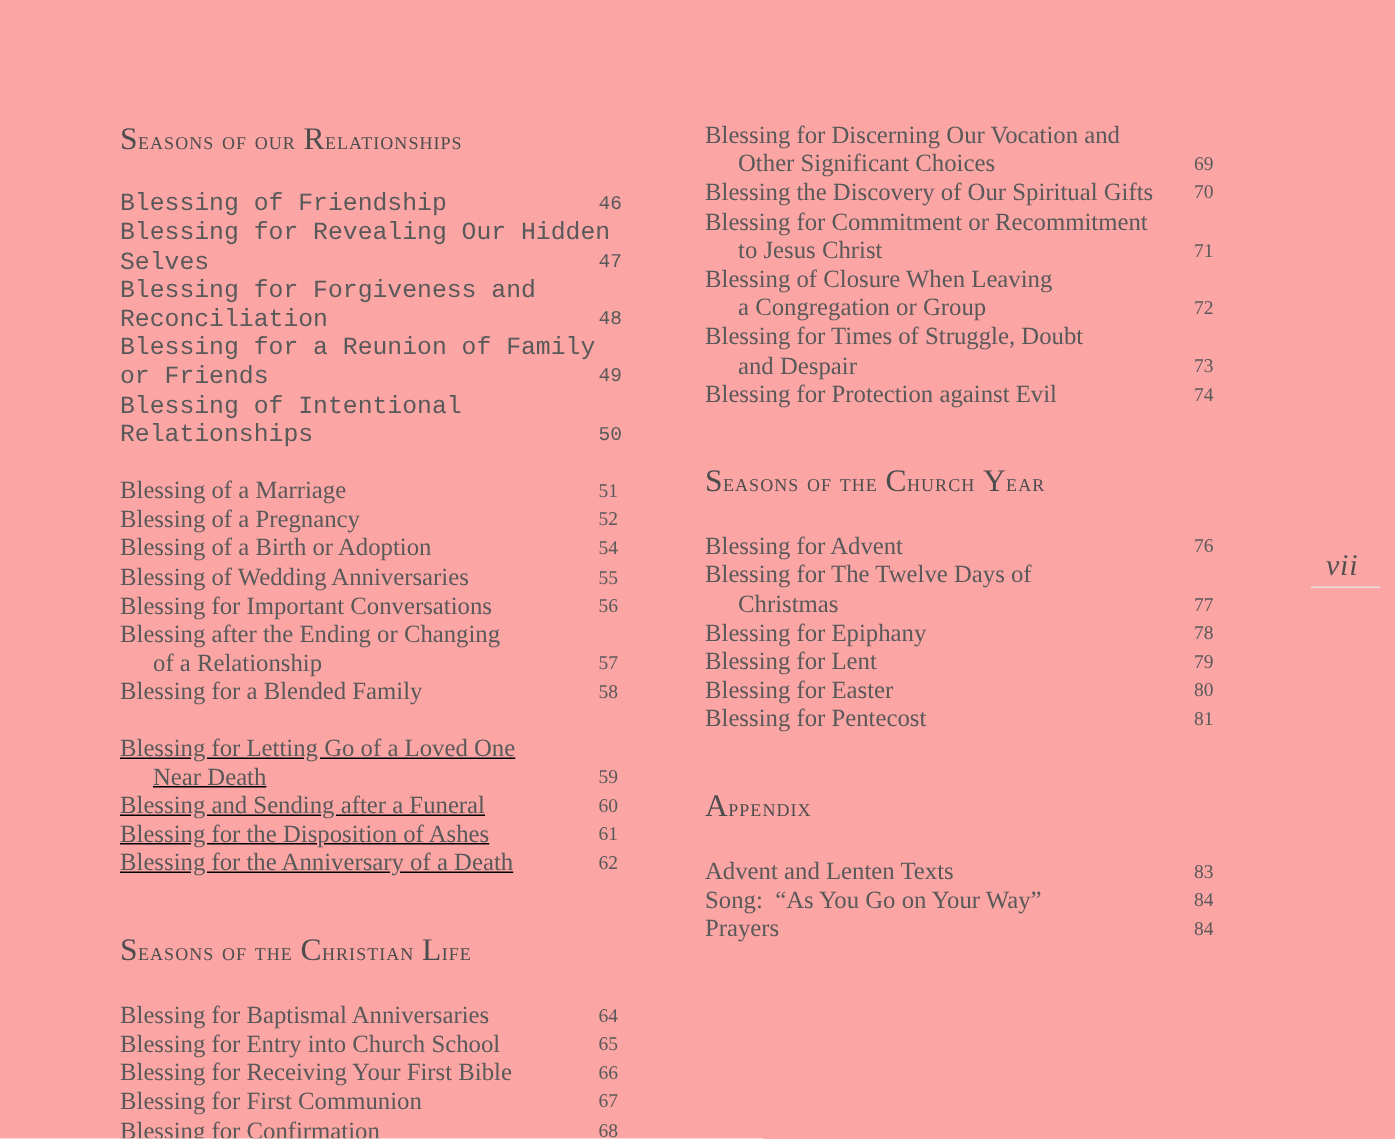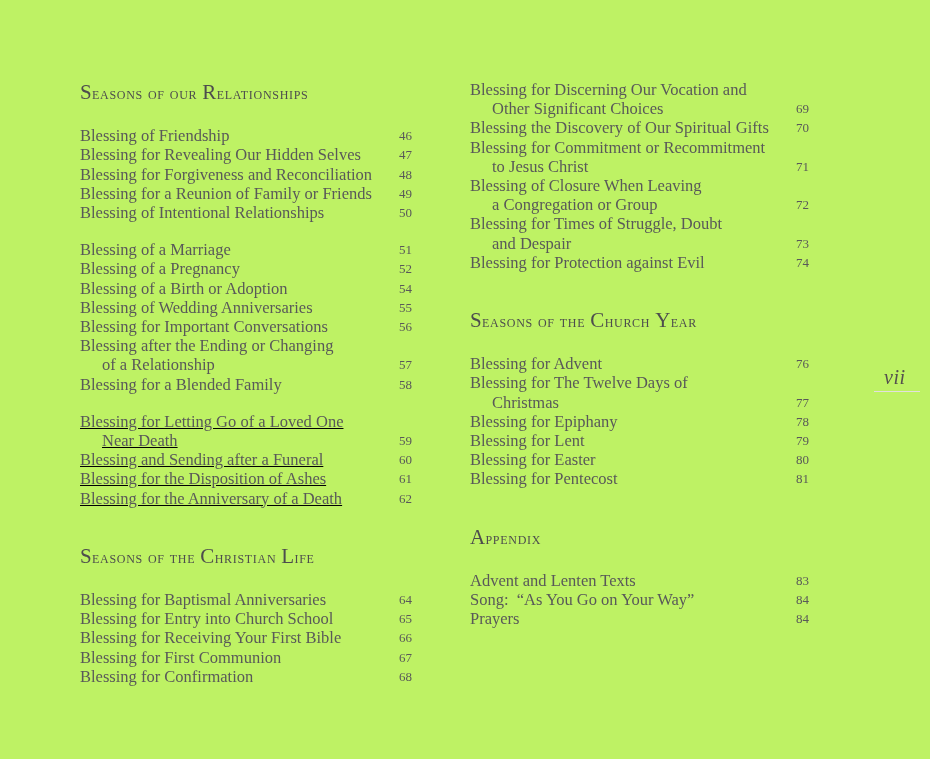--- a/index.html
+++ b/index.html
@@ -4,21 +4,21 @@
 <style>
   html, body {
     margin: 0;
     padding: 0;
     background: #ffffff;
   }
   .page {
     position: relative;
     width: 930px;
     height: 759px;
-    background: #bef264;
+    background: #fca5a5;
     font-family: "Liberation Serif", "DejaVu Serif", serif;
     overflow: hidden;
   }
 
   
   .col {
     position: absolute;
     top: 80px;
     width: 330px;
   }
@@ -89,21 +89,21 @@
     background: #e2e0de;
   }
 </style>
 </head>
 <body>
 
 <div class="page">
 
   <div class="col col-left">
       <div class="section-heading" style="margin-top: 0px; margin-bottom: 22px;"><span><span class="cap">S</span><span>e</span><span>a</span><span>s</span><span>o</span><span>n</span><span>s</span><span> </span><span>o</span><span>f</span><span> </span><span>o</span><span>u</span><span>r</span><span> </span><span class="cap">R</span><span>e</span><span>l</span><span>a</span><span>t</span><span>i</span><span>o</span><span>n</span><span>s</span><span>h</span><span>i</span><span>p</span><span>s</span></span></div>
-      <div class="group" style="margin-bottom: 18px;">
+      <div class="group" style="margin-bottom: 18px; font-family: Liberation Mono, monospace;">
         <div class="entry">
           <span class="title">Blessing of Friendship</span>
           <span class="page-no">46</span>
         </div>
         <div class="entry">
           <span class="title">Blessing for Revealing Our Hidden Selves</span>
           <span class="page-no">47</span>
         </div>
         <div class="entry">
           <span class="title">Blessing for Forgiveness and Reconciliation</span>

